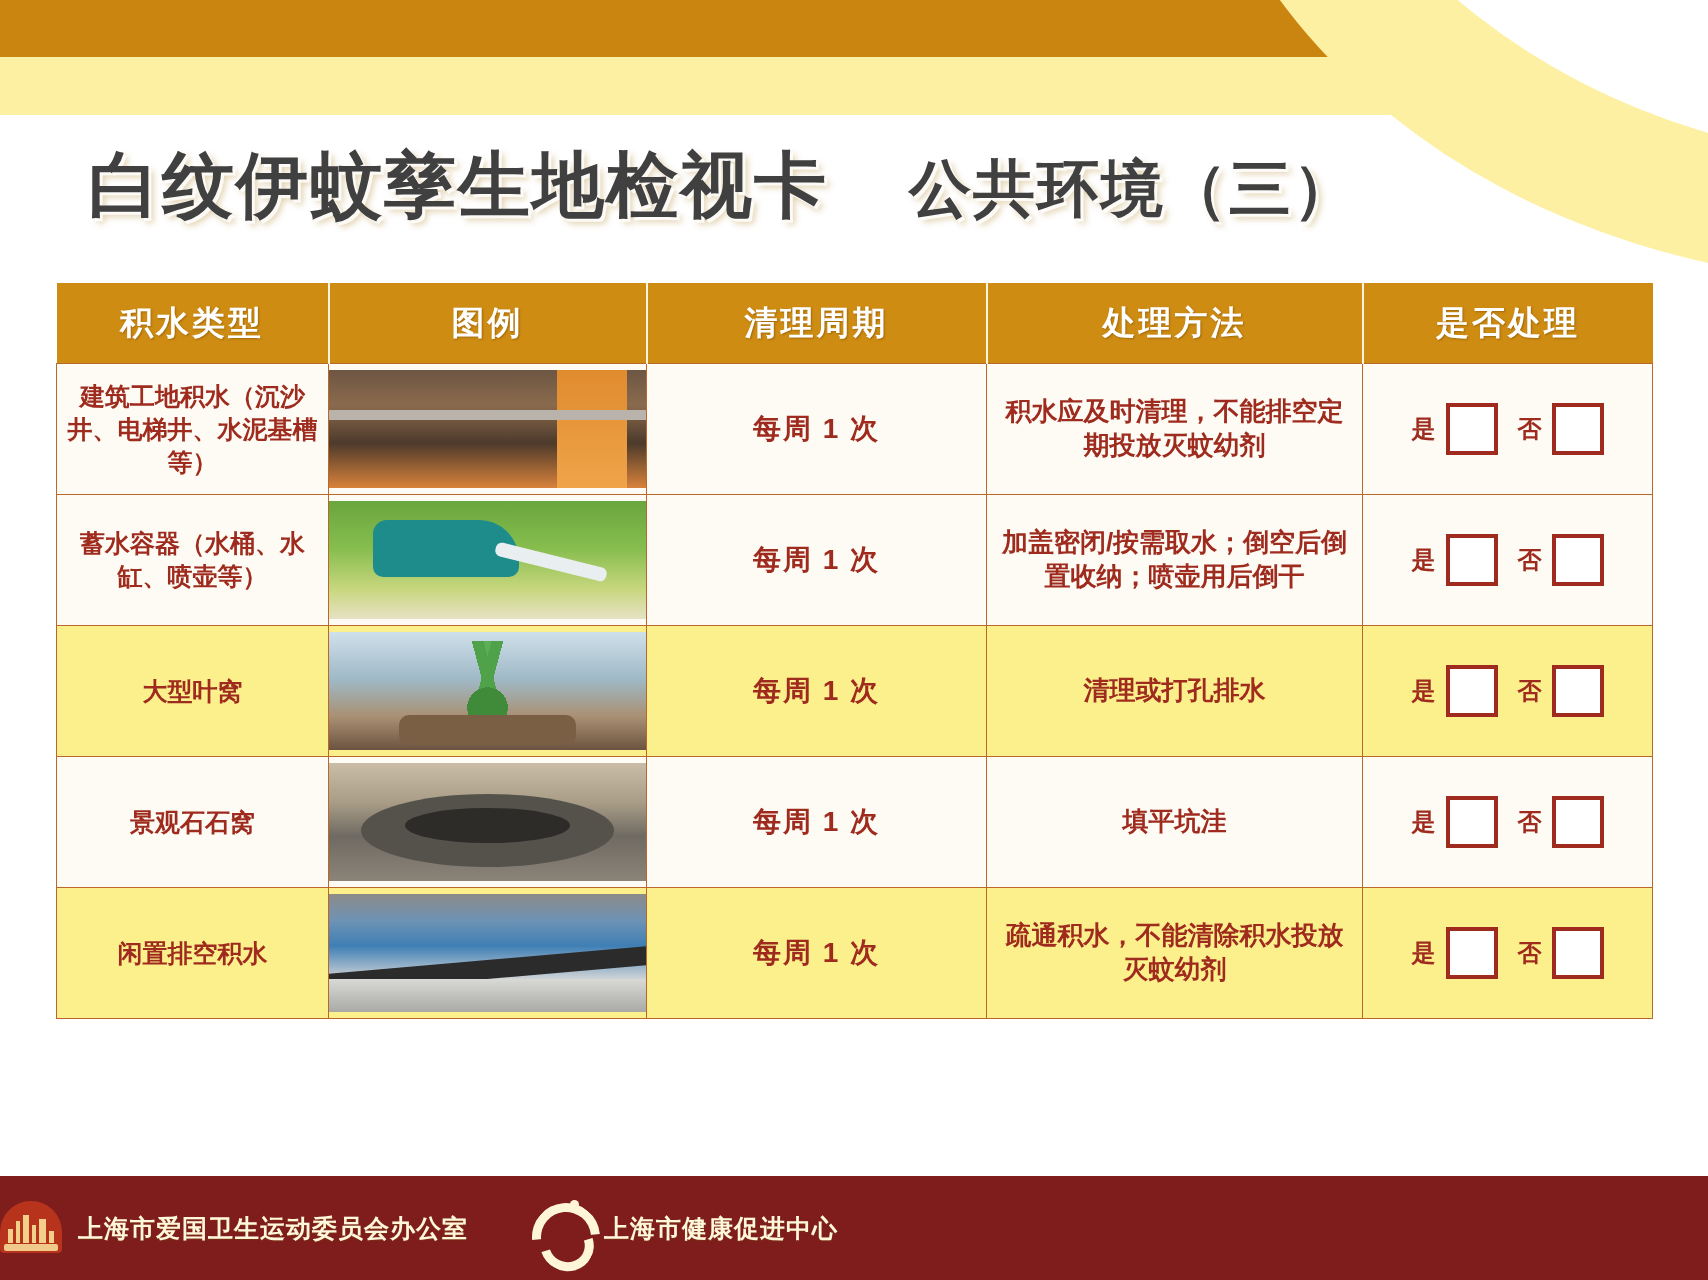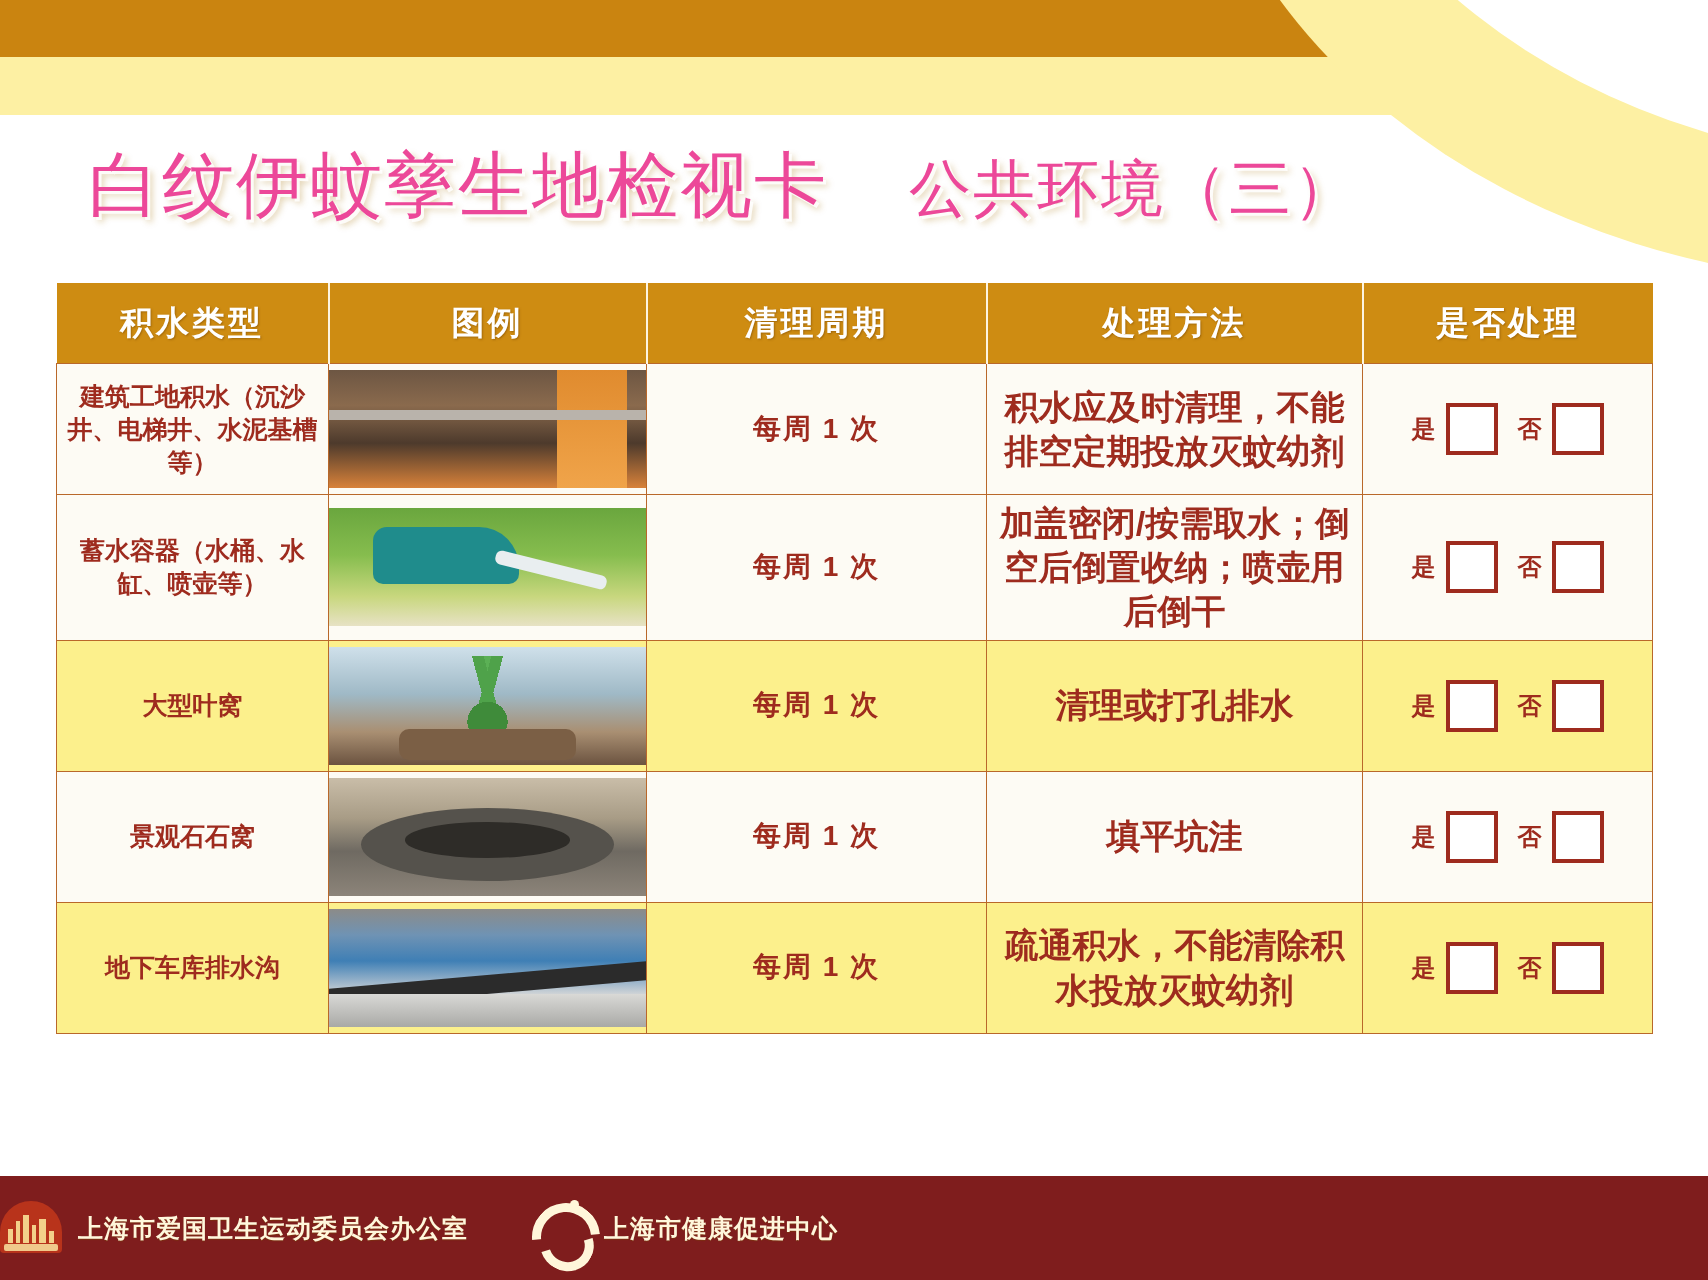--- a/index.html
+++ b/index.html
@@ -112,22 +112,22 @@
     border-radius:50%;background:#FFF6DA;
   }
 
   
   .title-row{
     position:absolute;left:88px;top:138px;
     display:flex;align-items:baseline;gap:44px;
     z-index:4;
   }
   .title-main,.title-sub{
-    color:#ec4899;
-    font-weight:normal;
+    color:#404040;
+    font-weight:bold;
     font-family:"DejaVu Sans","Liberation Sans",sans-serif;
     letter-spacing:2px;
     text-shadow:3px 3px 0 rgba(255,255,255,.85), 5px 5px 6px rgba(170,120,20,.35);
     white-space:nowrap;
   }
   .title-main{font-size:72px;}
   .title-sub{font-size:62px;margin-left:37px;}
 
   
   .table-wrap{
@@ -166,21 +166,21 @@
     text-align:center;
     vertical-align:middle;
     line-height:1.32;
     padding:6px 8px;
     height:118px;
   }
   tbody tr.alt td{background:#FCF08C;}
   tbody tr.norm td{background:#FDFBF4;}
   td.cell-type{font-size:25px;letter-spacing:0px;}
   td.cell-cycle{font-size:28px;letter-spacing:2px;}
-  td.cell-method{font-size:34px;line-height:1.3;margin-top:21px;}
+  td.cell-method{font-size:26px;line-height:1.3;margin-top:21px;}
   td.cell-img{padding:0;height:118px;}
 
   .thumb{
     width:100%;height:118px;display:block;position:relative;overflow:hidden;
   }
 
   
   .th-site{background:linear-gradient(180deg,#6d5643 0%,#8a6a4d 30%,#4d3a2c 62%,#d8823a 100%);}
   .th-site:after{content:"";position:absolute;left:0;top:34%;width:100%;height:10px;background:#b9b3ab;}
   .th-site:before{content:"";position:absolute;right:6%;top:0;width:22%;height:100%;background:linear-gradient(180deg,#e08b2e,#f0a44a);}
@@ -330,21 +330,21 @@
               </span>
               <span class="chk-item">
                 <span class="chk-label">否</span>
                 <span class="chk-box"></span>
               </span>
             </span>
           </td>
         </tr>
 
         <tr class="alt">
-          <td class="cell-type">地下车库排水沟</td>
+          <td class="cell-type">闲置排空积水</td>
           <td class="cell-img">
               <span class="thumb th-garage"></span>
             </td>
           <td class="cell-cycle">每周 1 次</td>
           <td class="cell-method">疏通积水，不能清除积水投放灭蚊幼剂</td>
           <td>
             <span class="chk-wrap">
               <span class="chk-item">
                 <span class="chk-label">是</span>
                 <span class="chk-box"></span>

